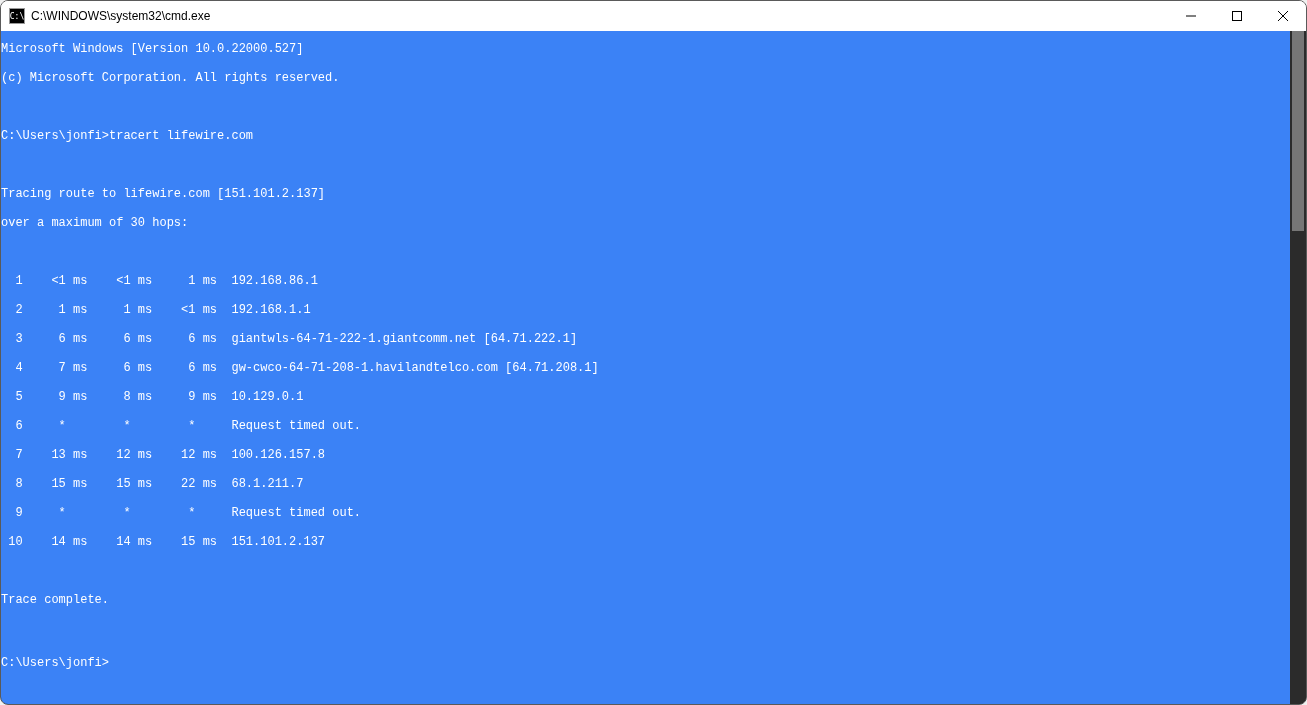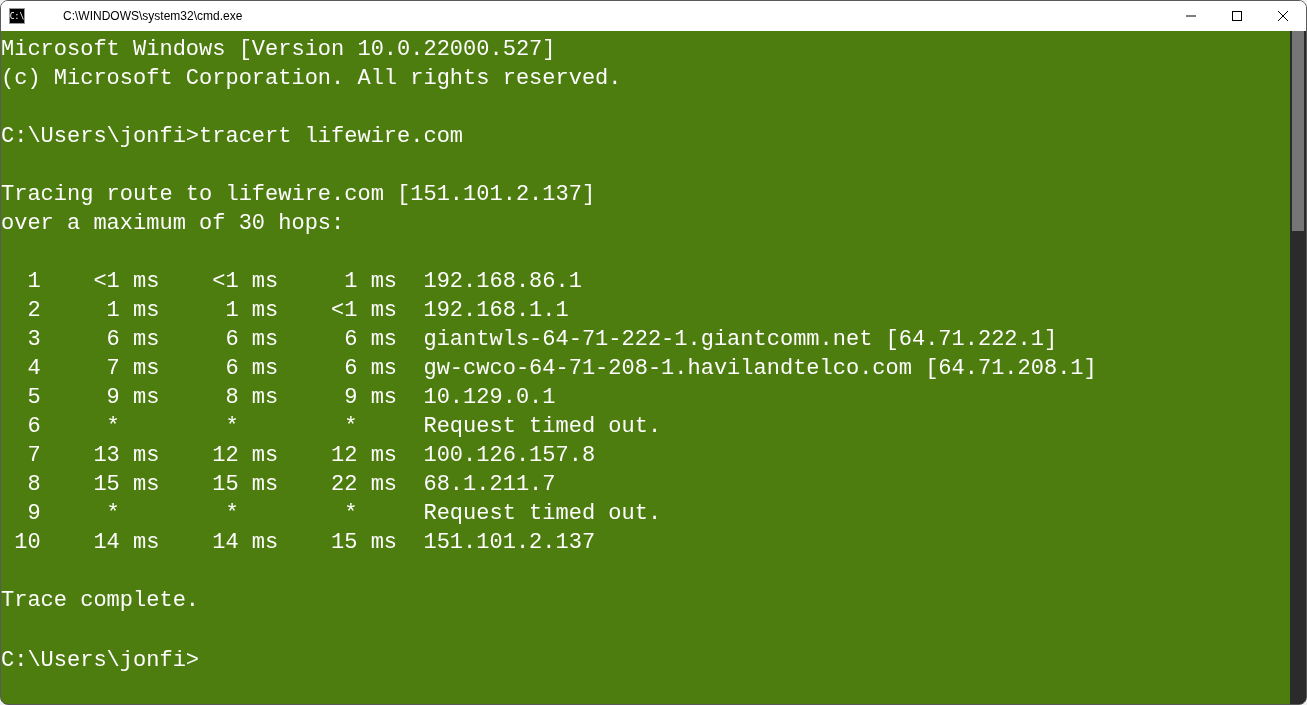--- a/index.html
+++ b/index.html
@@ -36,44 +36,44 @@
       background: #000;
       margin-right: 6px;
       display: flex;
       align-items: center;
       justify-content: center;
       color: #fff;
       font-size: 8px;
       font-family: Consolas, monospace;
       border: 1px solid #999;
     }
-    .title-text { flex: 0 0 auto; margin-left: 32px; }
+    .title-text { flex: 0 0 auto; }
     .title-spacer { flex: 1; }
     .win-controls { display: flex; height: 100%; }
     .win-btn {
       width: 46px;
       height: 100%;
       display: flex;
       align-items: center;
       justify-content: center;
       color: #000;
     }
     .win-btn svg { width: 10px; height: 10px; stroke: #000; stroke-width: 1; fill: none; }
     .terminal-wrap {
       flex: 1;
       display: flex;
       background: #000000;
       overflow: hidden;
     }
     .terminal {
       flex: 1;
-      background: #4d7c0f;
+      background: #3b82f6;
       color: #ffffff;
       font-family: Consolas, "Courier New", monospace;
-      font-size: 22px;
+      font-size: 12px;
       line-height: 29px;
       padding: 4px 0 0 0;
       white-space: pre;
       overflow: hidden;
     }
     .scrollbar {
       width: 16px;
       background: #2b2b2b;
       position: relative;
     }

